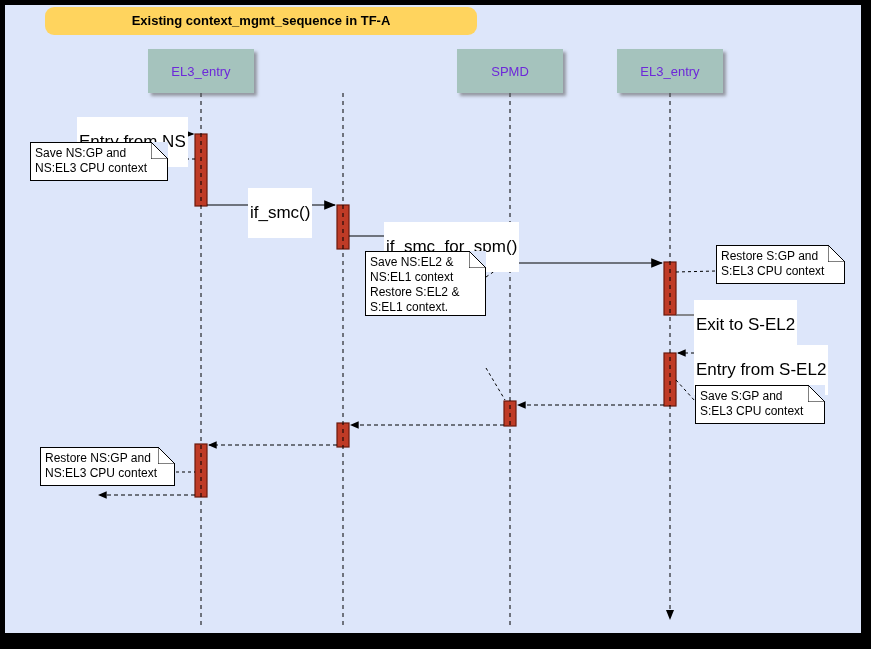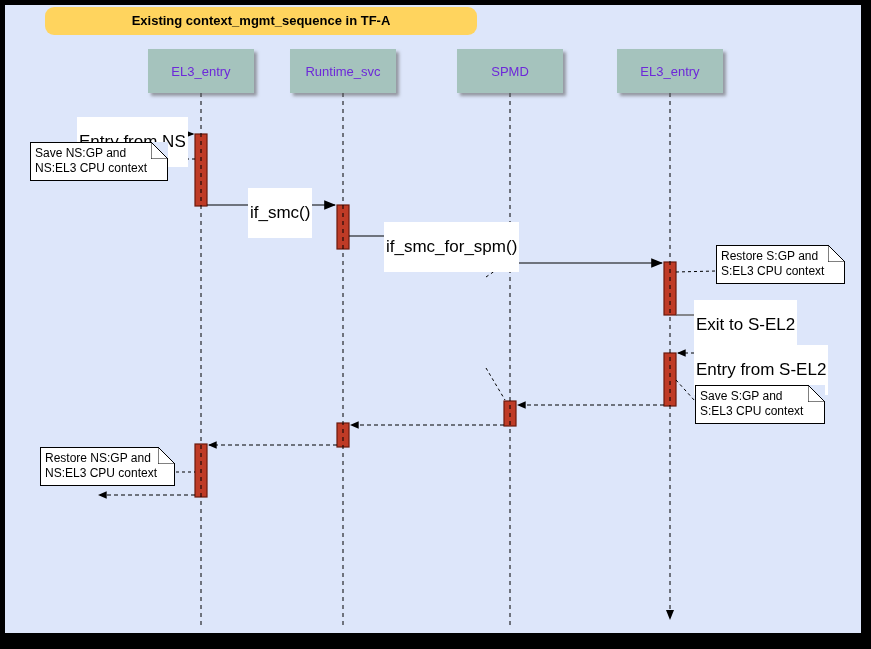--- a/index.html
+++ b/index.html
@@ -91,23 +91,20 @@
         <line x1="481" y1="363" x2="500" y2="395"></line>
         <line x1="165" y1="467" x2="190" y2="467"></line>
       </g>
     </svg>
 
     <div class="title">Existing context_mgmt_sequence in TF-A</div>
 
     <div class="lifeline-header" style="left:143px">
       <span>EL3_entry</span>
     </div>
-    <div class="lifeline-header" style="left:285px">
-      <span>Runtime_svc</span>
-    </div>
     <div class="lifeline-header" style="left:452px">
       <span>SPMD</span>
     </div>
     <div class="lifeline-header" style="left:612px">
       <span>EL3_entry</span>
     </div>
 
     <div class="msg-label" style="left:72px;top:112px">Entry from NS</div>
     <div class="msg-label" style="left:243px;top:183px">if_smc()</div>
     <div class="msg-label" style="left:379px;top:217px">if_smc_for_spm()</div>
@@ -116,20 +113,30 @@
 
     <div class="note" style="left:25px;top:137px;width:138px;height:39px">
       <svg class="fold" width="17" height="17">
           <path d="M0,0 L17,0 L17,17 Z" fill="#dde6fa"></path>
           <path d="M0,0 L17,17 L0,17 Z" fill="#fff" stroke="#000"></path>
         </svg>
       <div class="nl">Save NS:GP and</div>
       <div class="nl">NS:EL3 CPU context</div>
     </div>
 
+    <div class="note" style="left:360px;top:246px;width:121px;height:65px">
+      <svg class="fold" width="17" height="17">
+          <path d="M0,0 L17,0 L17,17 Z" fill="#dde6fa"></path>
+          <path d="M0,0 L17,17 L0,17 Z" fill="#fff" stroke="#000"></path>
+        </svg>
+      <div class="nl">Save NS:EL2 &amp;</div>
+      <div class="nl">NS:EL1 context</div>
+      <div class="nl">Restore S:EL2 &amp;</div>
+      <div class="nl">S:EL1 context.</div>
+    </div>
 
     <div class="note" style="left:711px;top:240px;width:129px;height:39px">
       <svg class="fold" width="17" height="17">
           <path d="M0,0 L17,0 L17,17 Z" fill="#dde6fa"></path>
           <path d="M0,0 L17,17 L0,17 Z" fill="#fff" stroke="#000"></path>
         </svg>
       <div class="nl">Restore S:GP and</div>
       <div class="nl">S:EL3 CPU context</div>
     </div>
 

